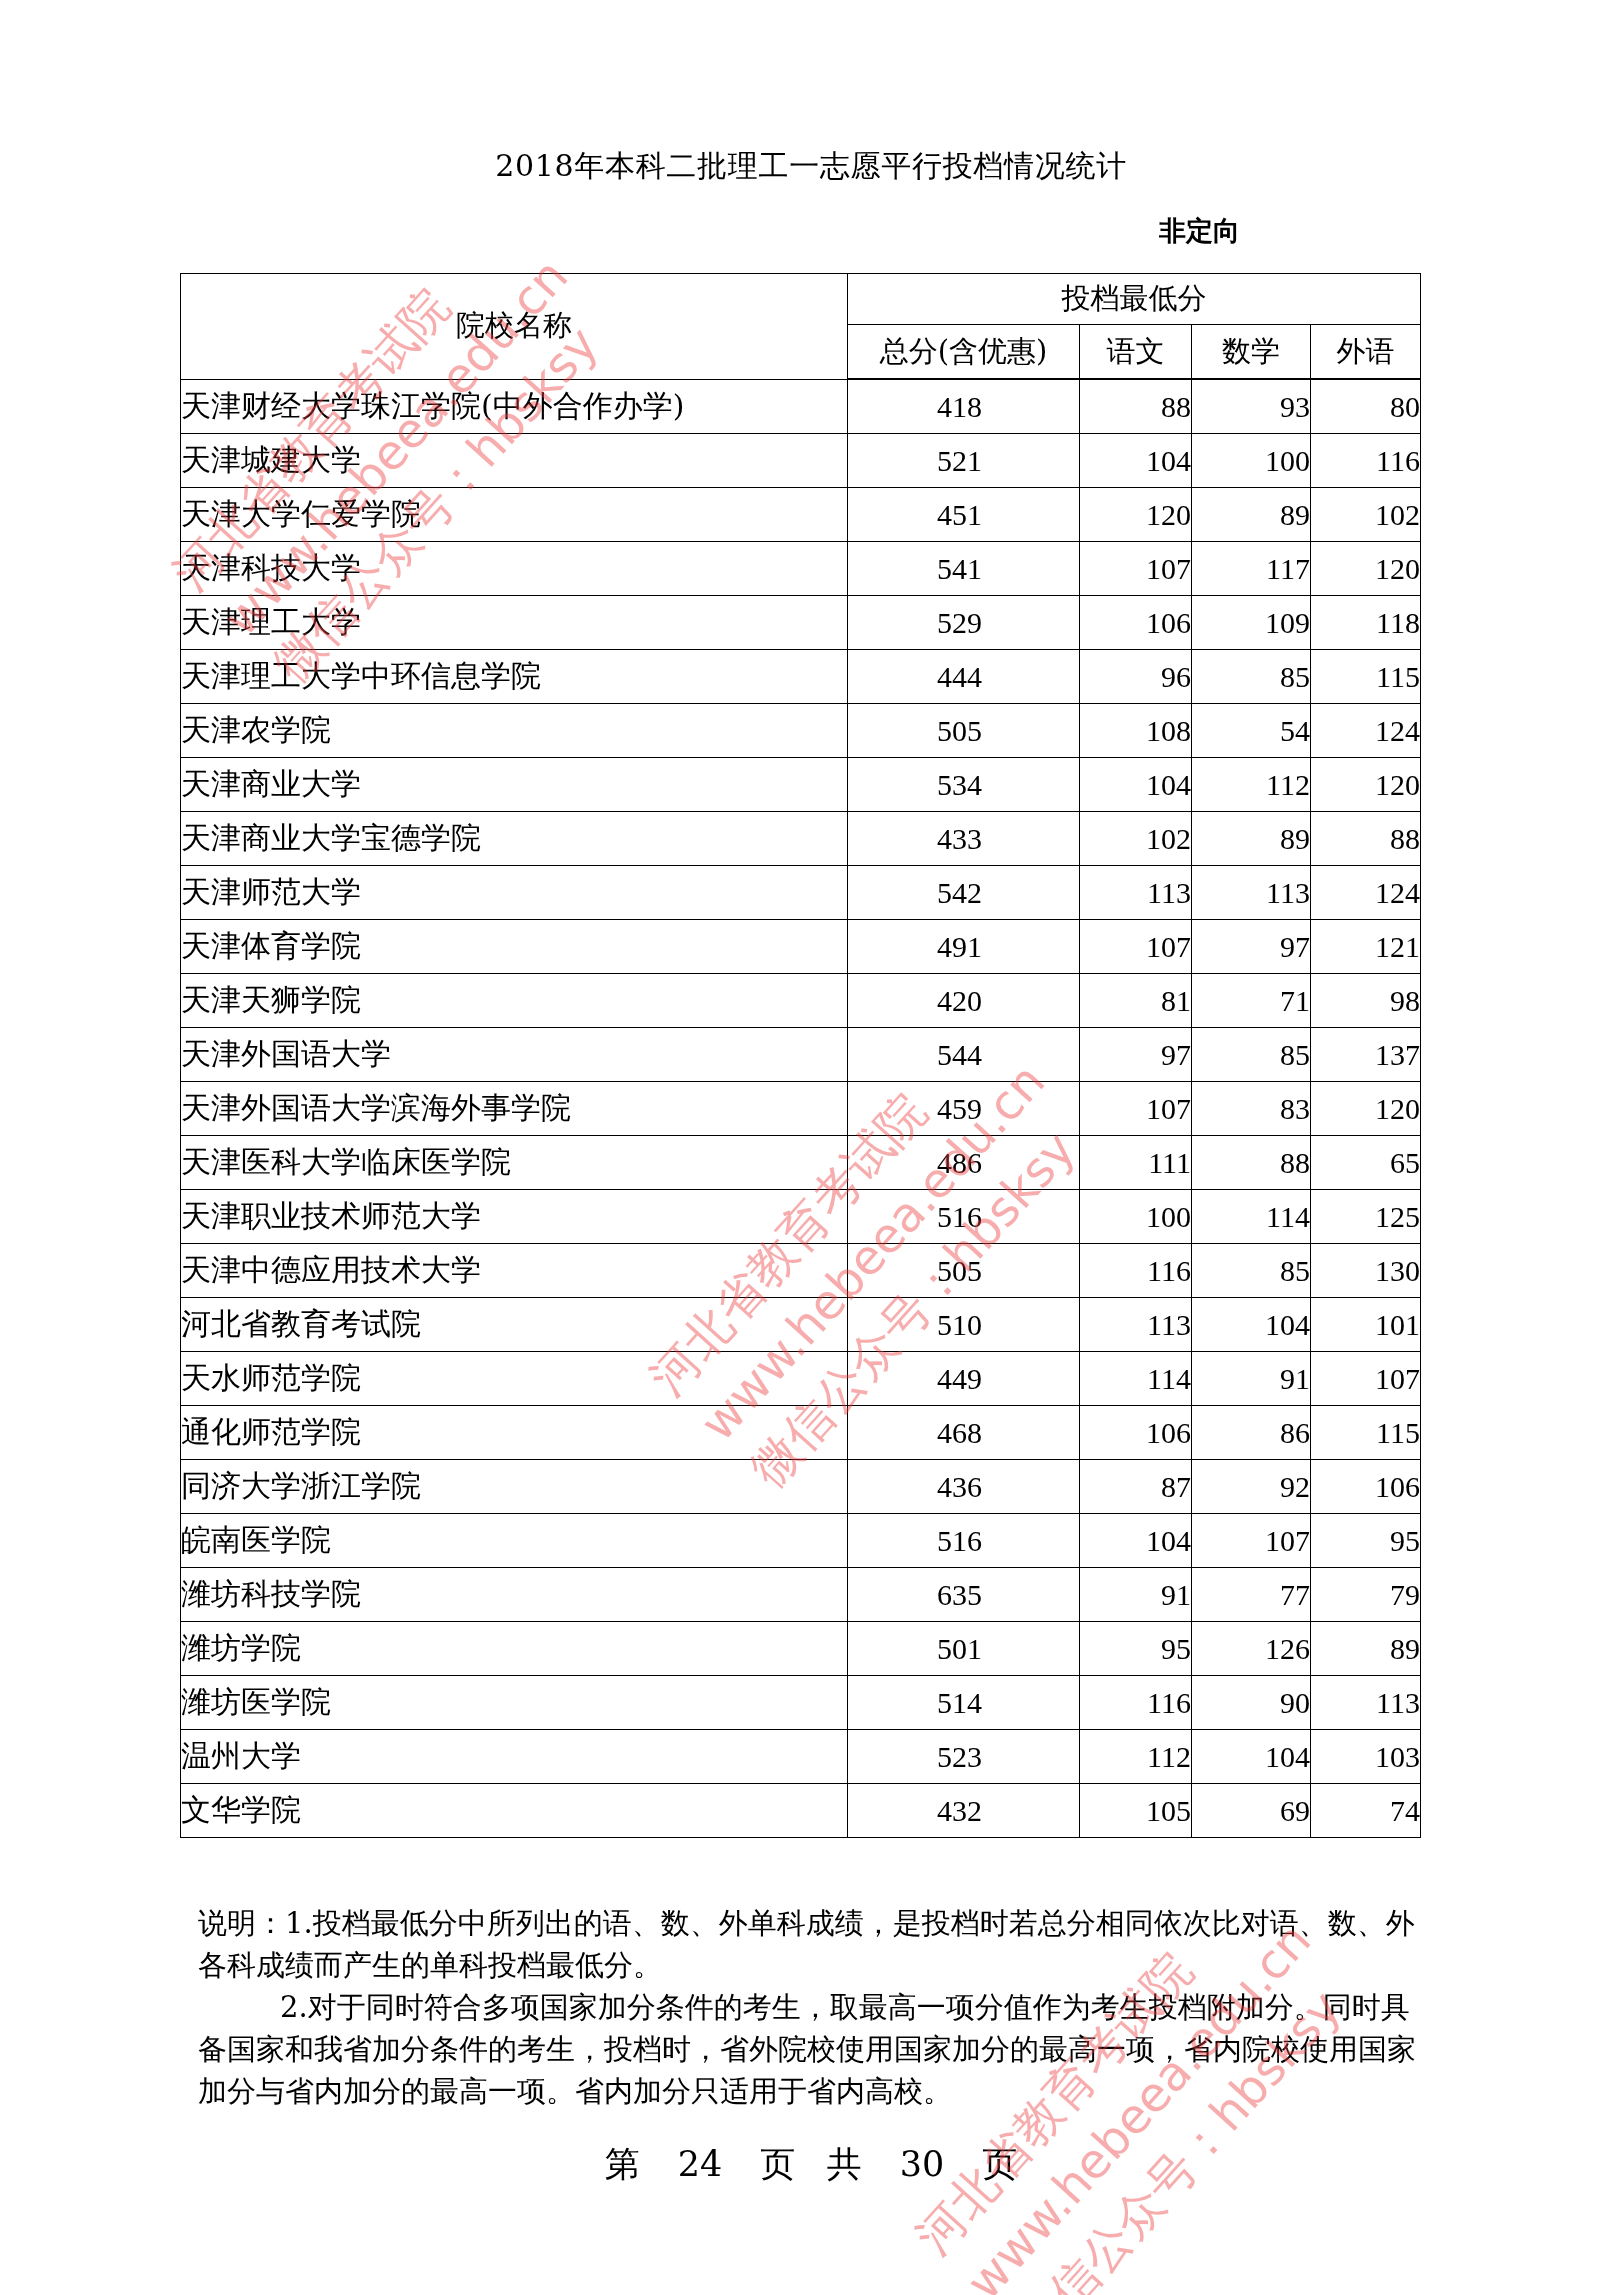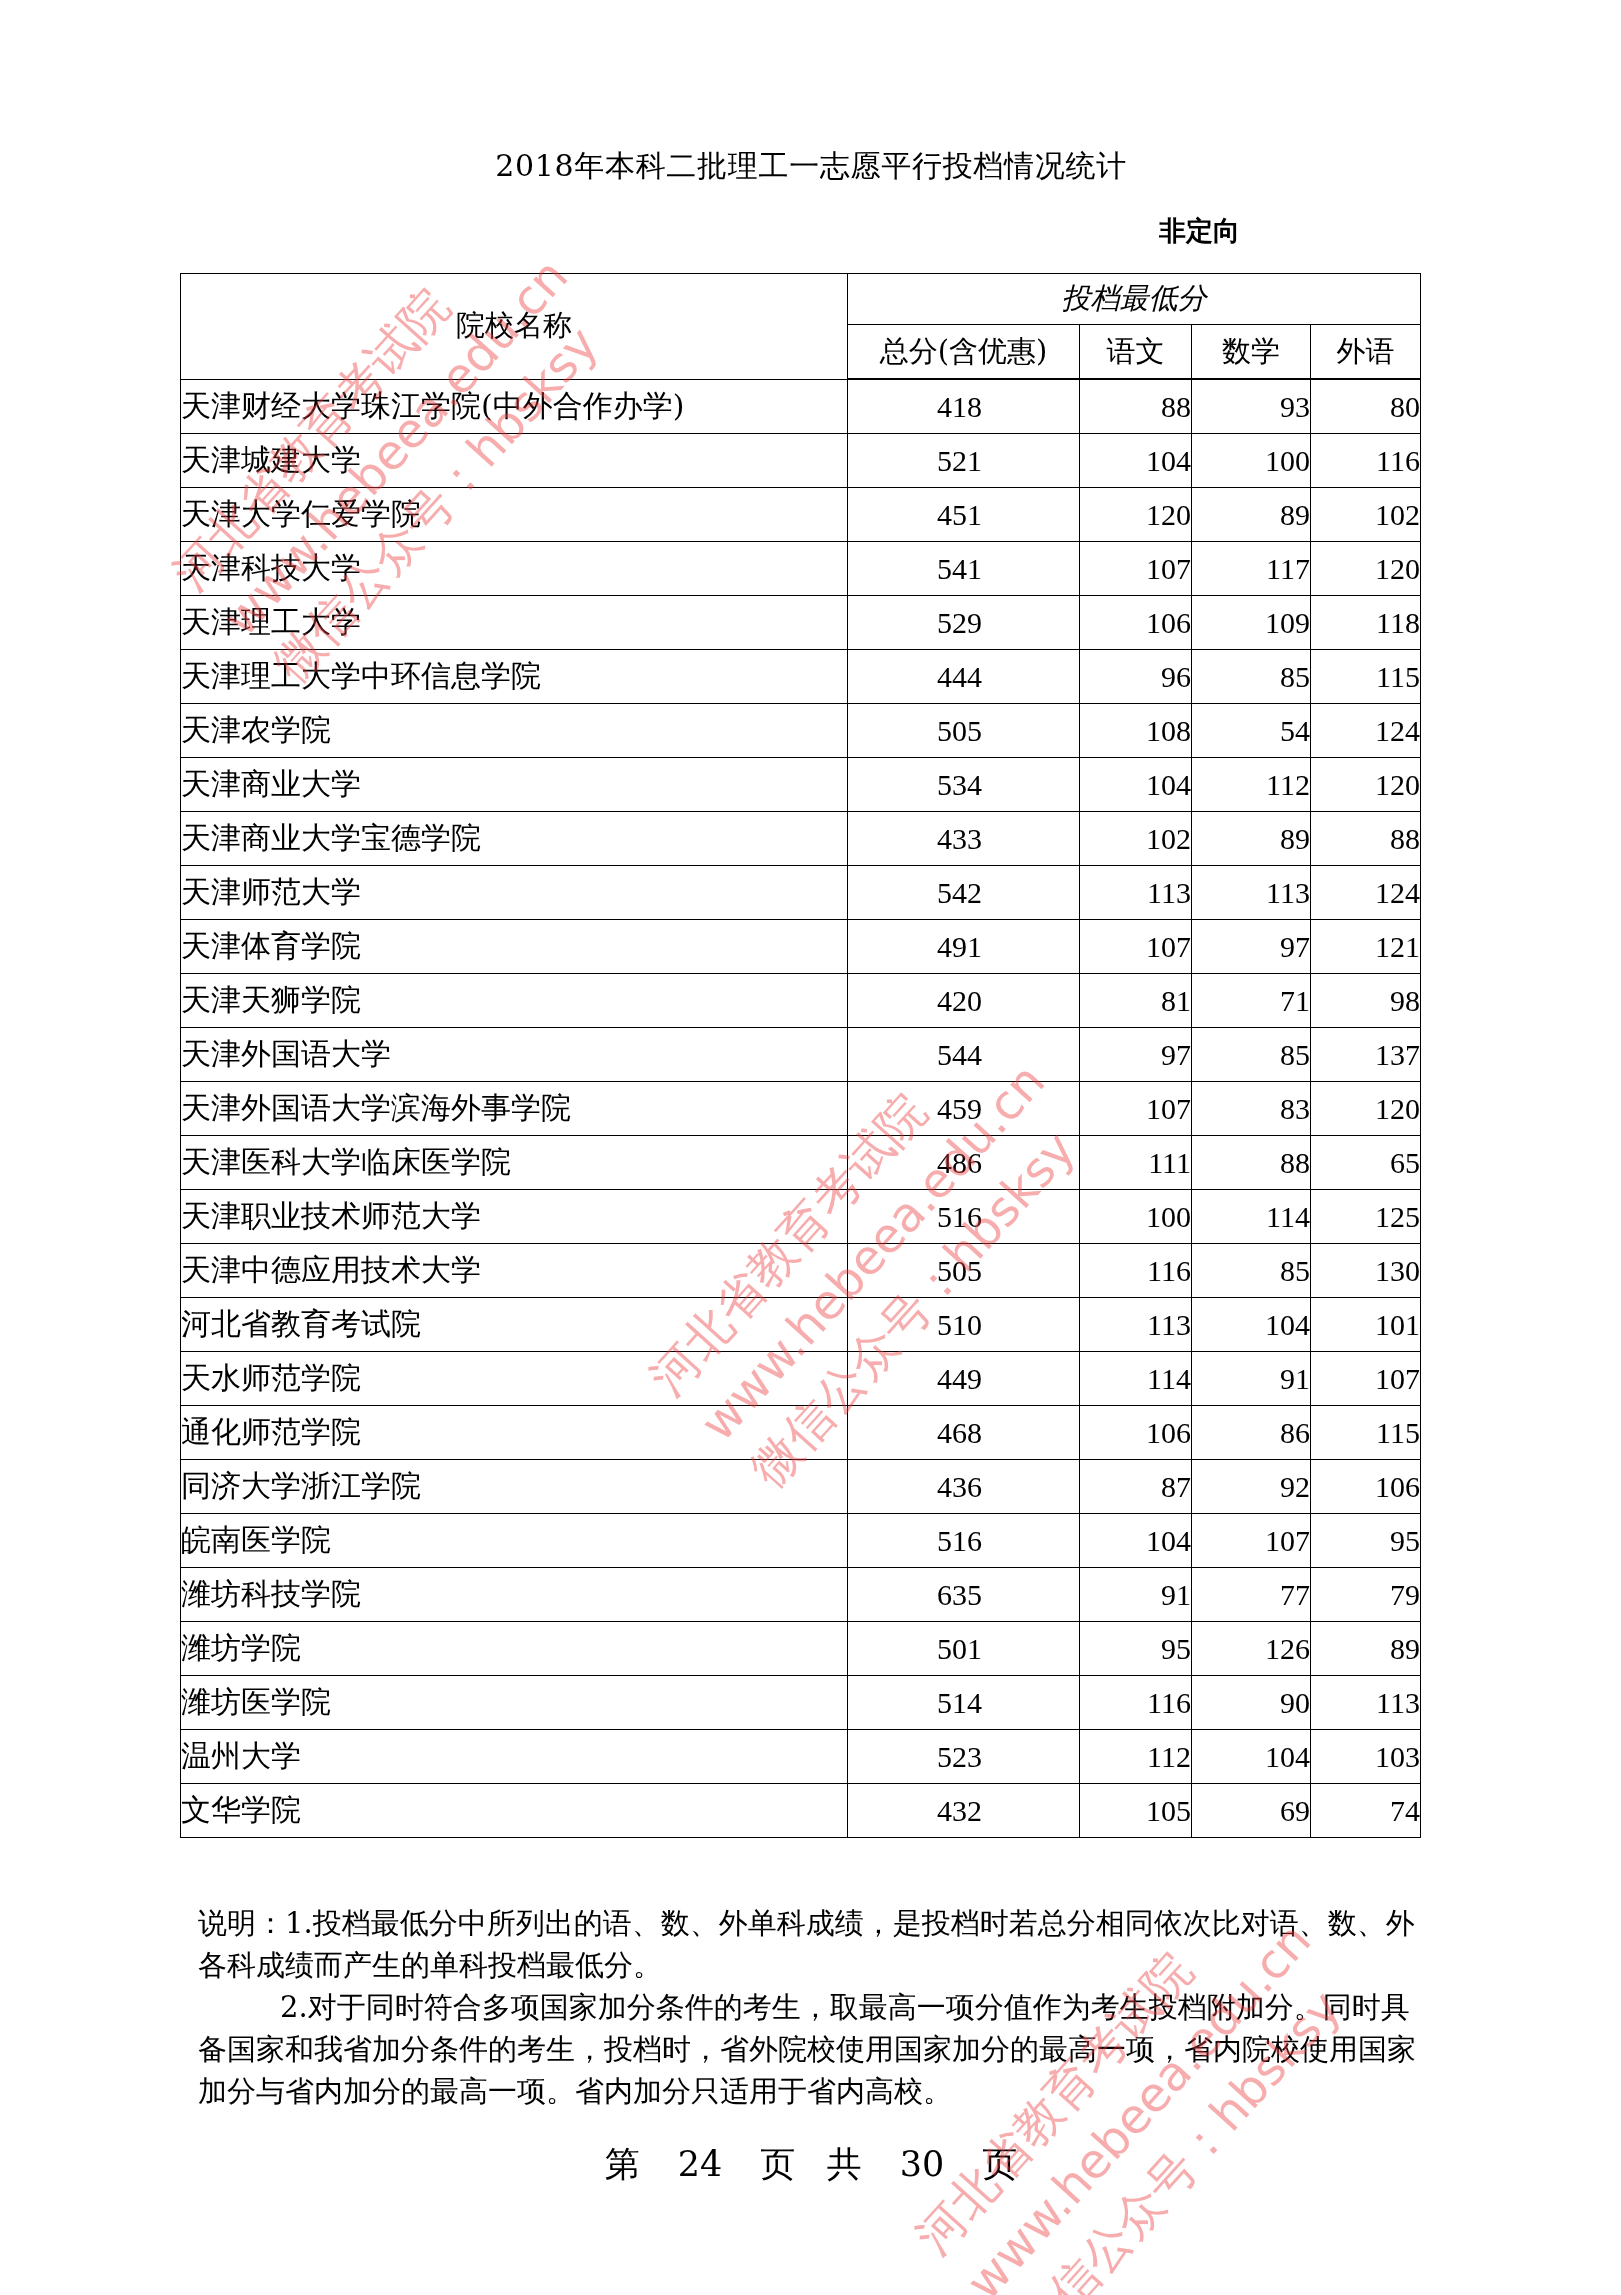--- a/index.html
+++ b/index.html
@@ -10,21 +10,21 @@
   .subtitle { position: absolute; left: 1159px; top: 213px; font-size: 27px; font-weight: bold; }
   table.scores { position: absolute; left: 180px; top: 273px; width: 1241px;
                  border-collapse: collapse; table-layout: fixed; }
   table.scores td, table.scores th { border: 1.4px solid #000; padding: 0; font-weight: normal; }
   table.scores col.c-name { width: 667px; }
   table.scores col.c-total { width: 232px; }
   table.scores col.c-chn { width: 112px; }
   table.scores col.c-math { width: 119px; }
   table.scores col.c-eng { width: 110px; }
   th.h-name { font-size: 29px; text-align: center; vertical-align: middle; }
-  th.h-group { height: 50px; font-size: 29px; text-align: center; font-style: italic; }
+  th.h-group { height: 50px; font-size: 29px; text-align: center; }
   th.h-sub { height: 53px; font-size: 29px; text-align: center; }
   tr.data-row td { height: 53px; }
   td.name { font-size: 30px; text-align: left; padding-left: 11px; white-space: nowrap; overflow: hidden; }
   td.num { font-family: "Liberation Serif", "DejaVu Serif", serif; font-weight: bold;
            font-size: 30px; text-align: right; padding-right: 9.5px; }
   td.num.total { text-align: center; padding-right: 8px; }
   thead tr:last-child th, tbody tr td { border-bottom-width: 2.7px; }
   .notes { position: absolute; left: 198px; top: 1902px; width: 1227px; font-size: 29px; line-height: 42px; }
   .notes p { margin: 0; }
   .notes .indent { text-indent: 82px; }

